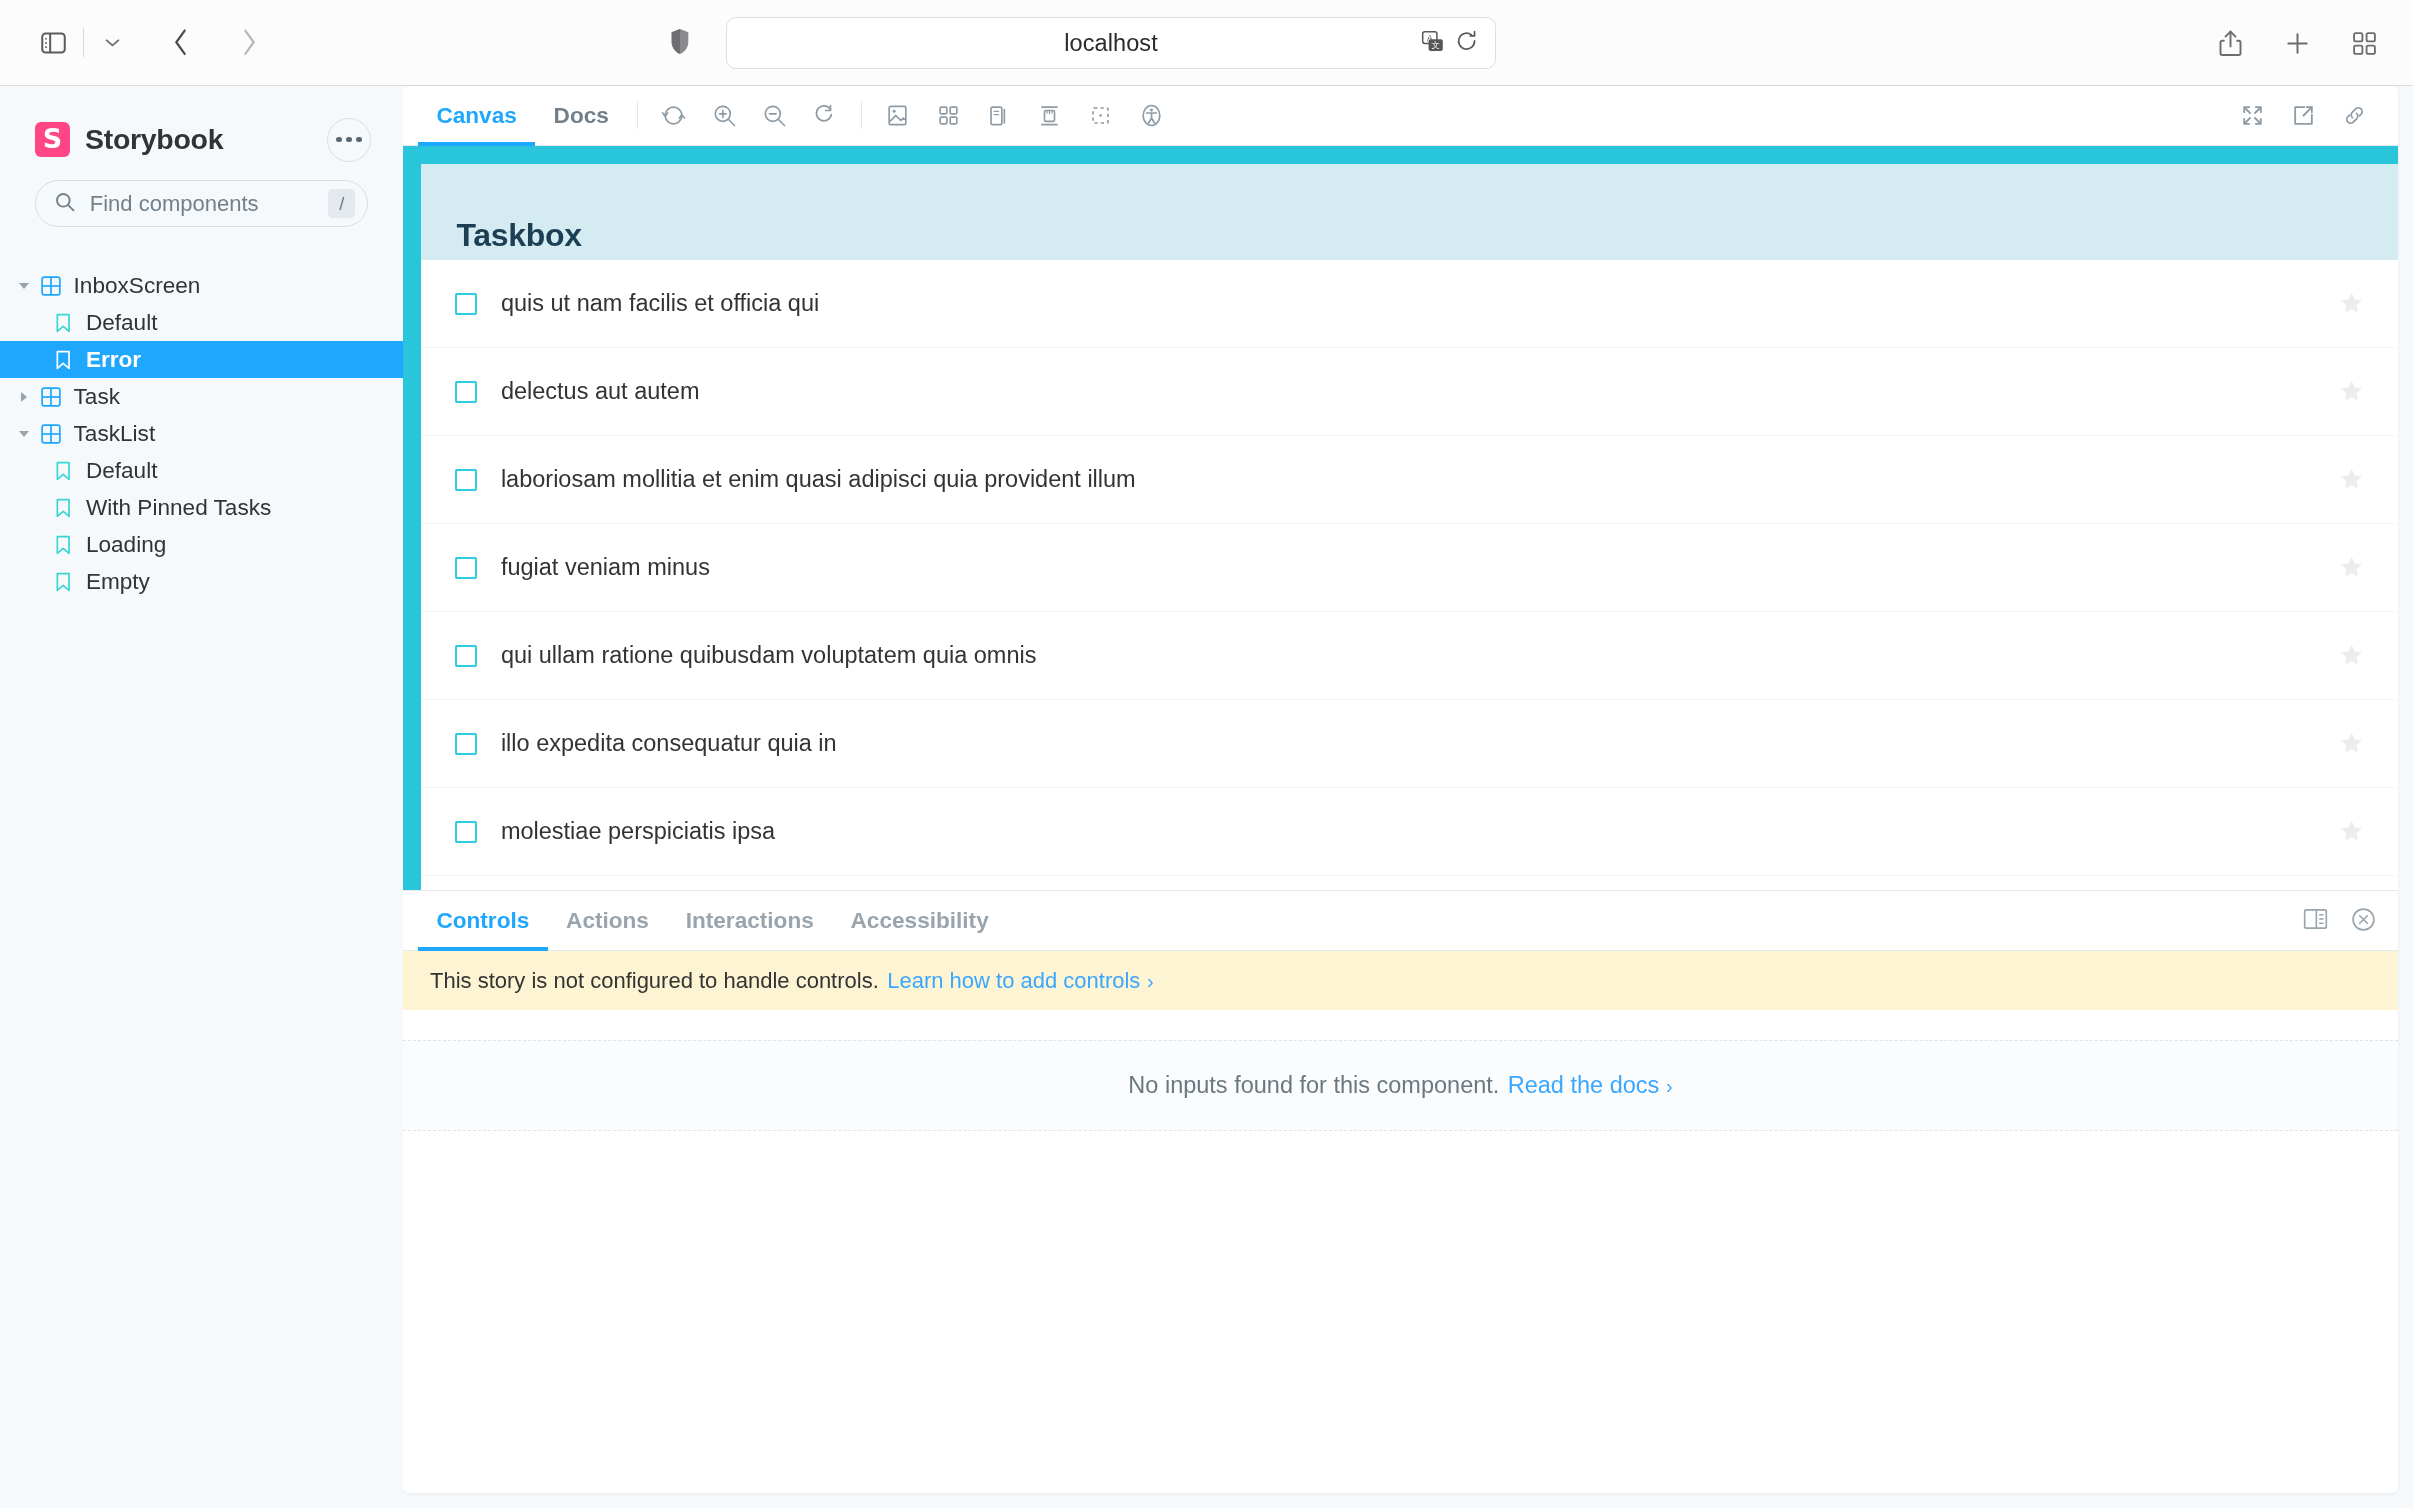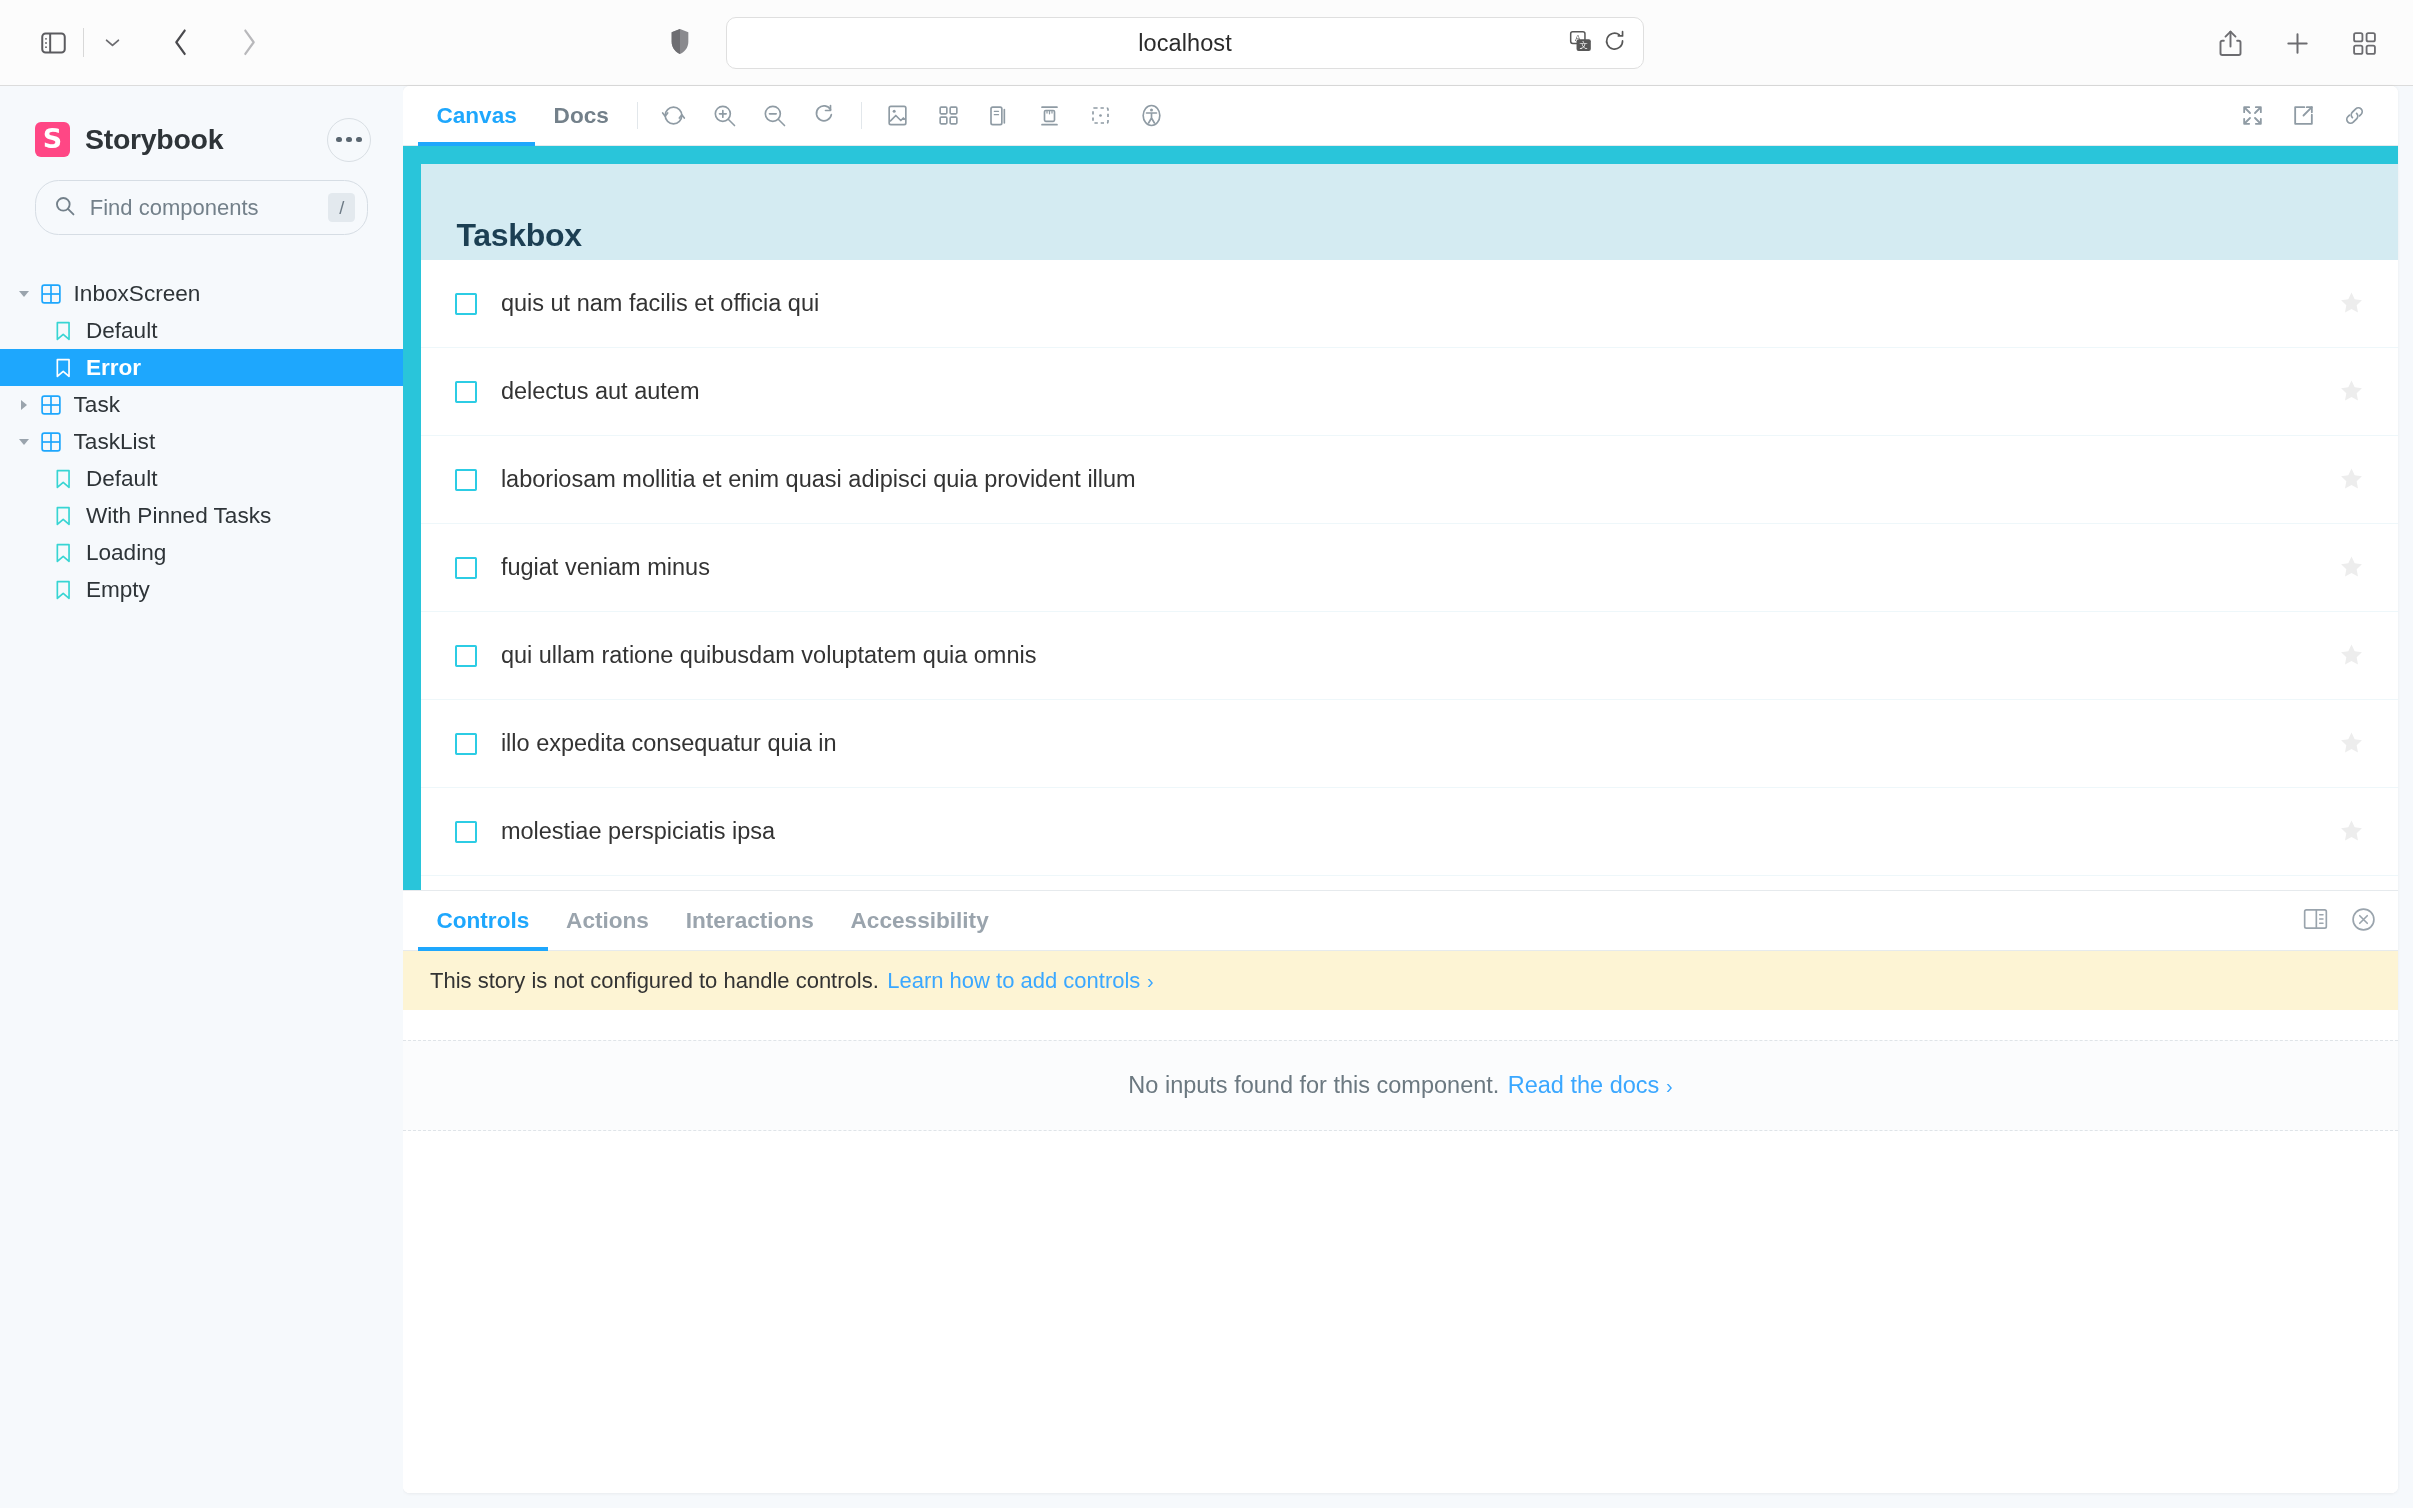--- a/index.html
+++ b/index.html
@@ -22,21 +22,21 @@
   .chrome-btn {
     width: 49px; height: 49px;
     display: flex; align-items: center; justify-content: center;
     color: #5b5b5f;
   }
   .chrome-sep {
     width: 0.8px; height: 28.5px; background: #d8d8d8; margin: 0 5px;
   }
   .addr-wrap {
     position: absolute; left: 726px; top: 17px;
-    width: 918px; height: 52px;
+    width: 770px; height: 52px;
   }
   .addr-bar {
     width: 100%; height: 100%;
     background: #ffffff;
     border: 0.8px solid #dfdfdf;
     border-radius: 10px;
     display: flex; align-items: center; justify-content: center;
     position: relative;
   }
   .addr-text { font-size: 23.5px; color: #2b2b2b; letter-spacing: 0.1px; }
@@ -95,21 +95,21 @@
     width: 44px; height: 44px; border-radius: 50%;
     border: 0.8px solid #d9dfe4; background: transparent;
     display: flex; align-items: center; justify-content: center;
     gap: 4.2px;
   }
   .sb-menu-btn i {
     width: 5.9px; height: 5.9px; border-radius: 50%; background: #5a6670; display: block;
   }
   .sb-search {
     margin: 17px 35px 0 35px;
-    height: 55px;
+    height: 47px;
     border: 0.8px solid #d6dde4;
     border-radius: 23.5px;
     display: flex; align-items: center;
     padding: 0 11.7px 0 18.4px;
     background: transparent;
   }
   .sb-search-ph {
     font-size: 22px; color: #73808a; margin-left: 13.4px; flex: 1;
   }
   .sb-slash {

